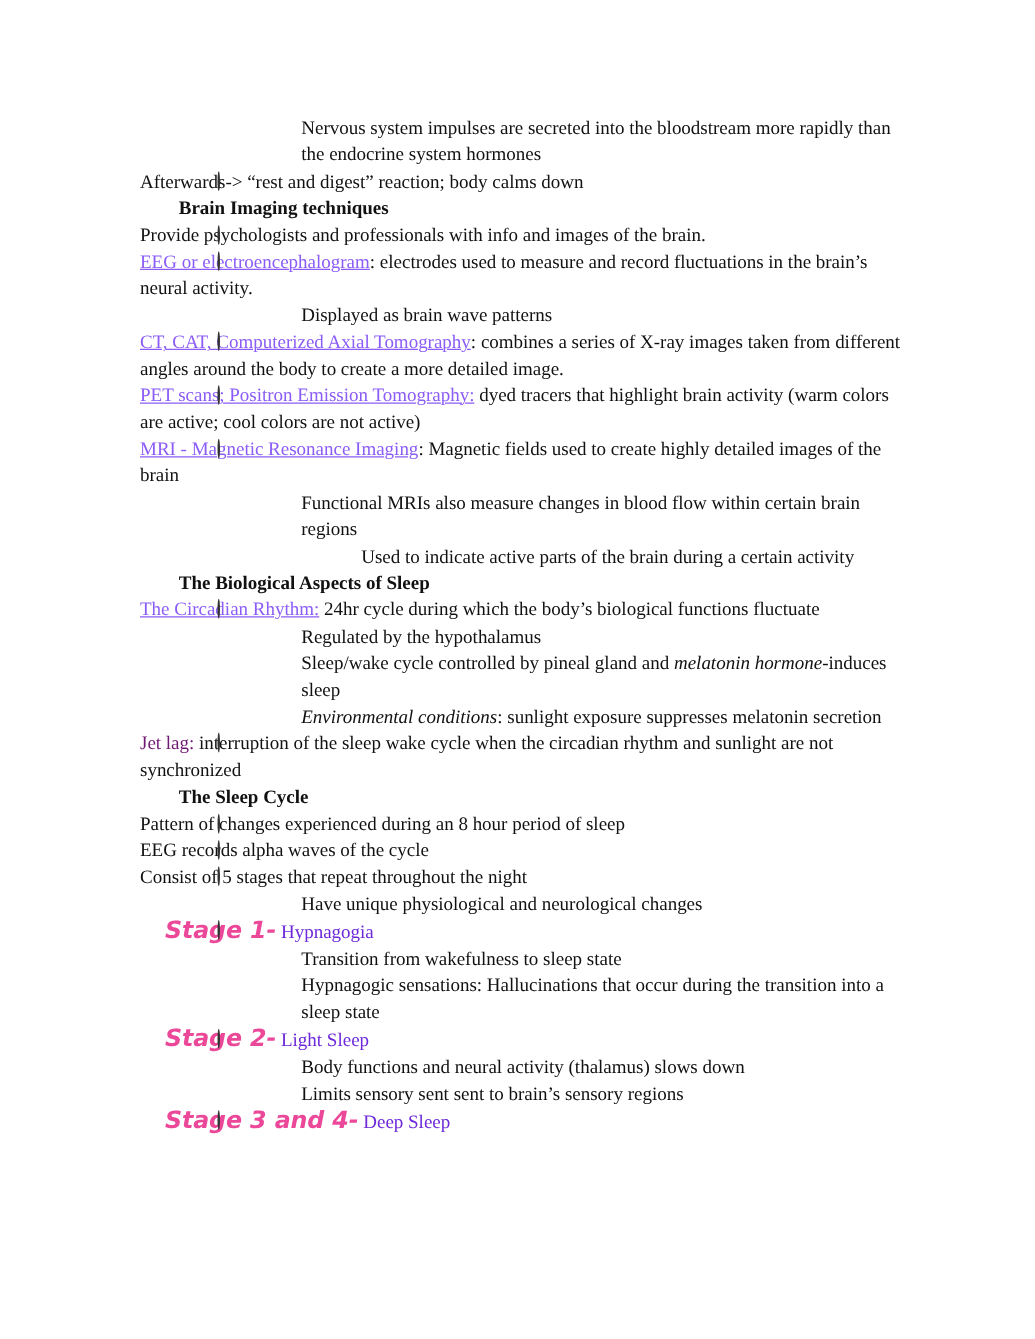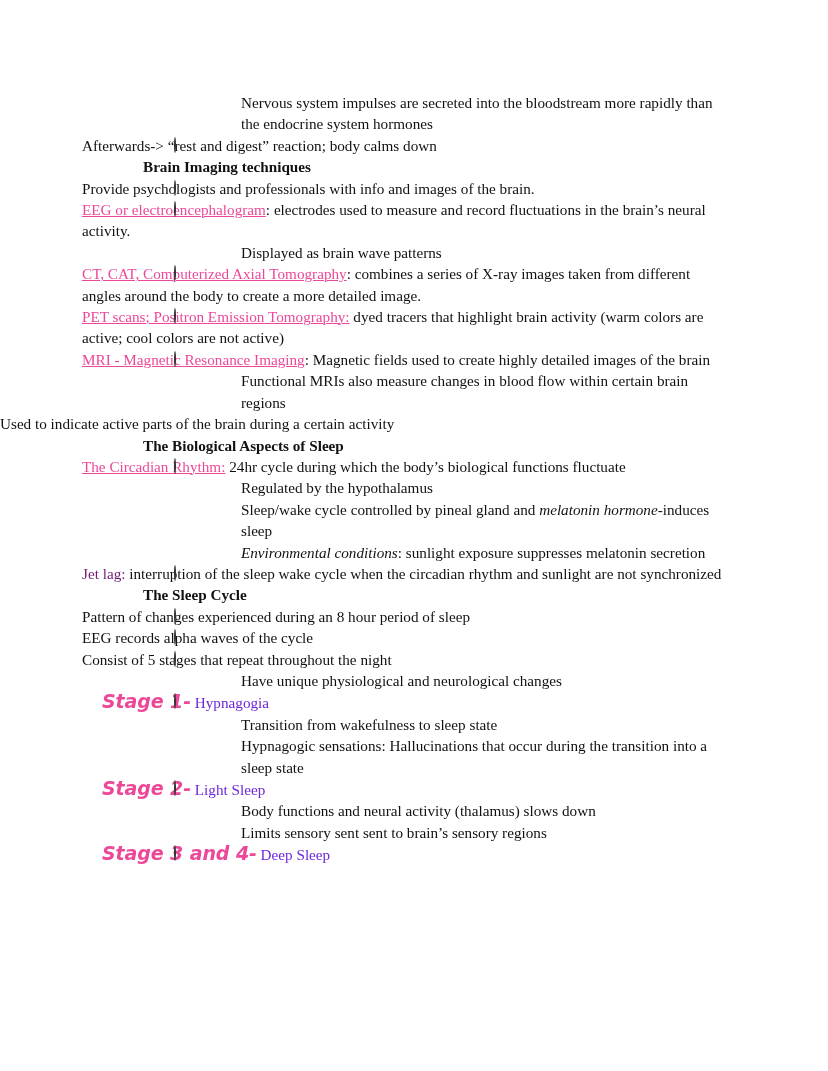--- a/index.html
+++ b/index.html
@@ -39,23 +39,23 @@
     box-sizing: border-box;
     font-size: 15.2px;
     line-height: 21.4px;
     padding-right: 96px;
     text-align: left;
     white-space: normal;
   }
 
   
   .lv1 { padding-left: 143px; }
-  .lv2 { padding-left: 82px; }
+  .lv2 { padding-left: 112px; }
   .lv3 { padding-left: 241px; }
-  .lv4 { }
+  .lv4 { padding-left: 289px; }
 
   .row .marker {
     position: absolute;
     display: block;
     text-align: left;
     line-height: 21.4px;
     top: 0;
     color: #111111;
     font-family: "Liberation Serif", "DejaVu Serif", serif;
   }
@@ -84,21 +84,21 @@
     background: #111111;
     margin-top: 8px;
   }
 
   
   .b   { font-weight: bold; margin-top: 32px; }
   .i   { font-style: italic; }
 
   
   .term {
-    color: #ec4899;
+    color: #8b5cf6;
     text-decoration: underline;
     text-underline-offset: 1px;
     text-decoration-thickness: 1px;
     margin-top: 12px;
   }
   
   .green {
     color: #701a75;
   }
   

